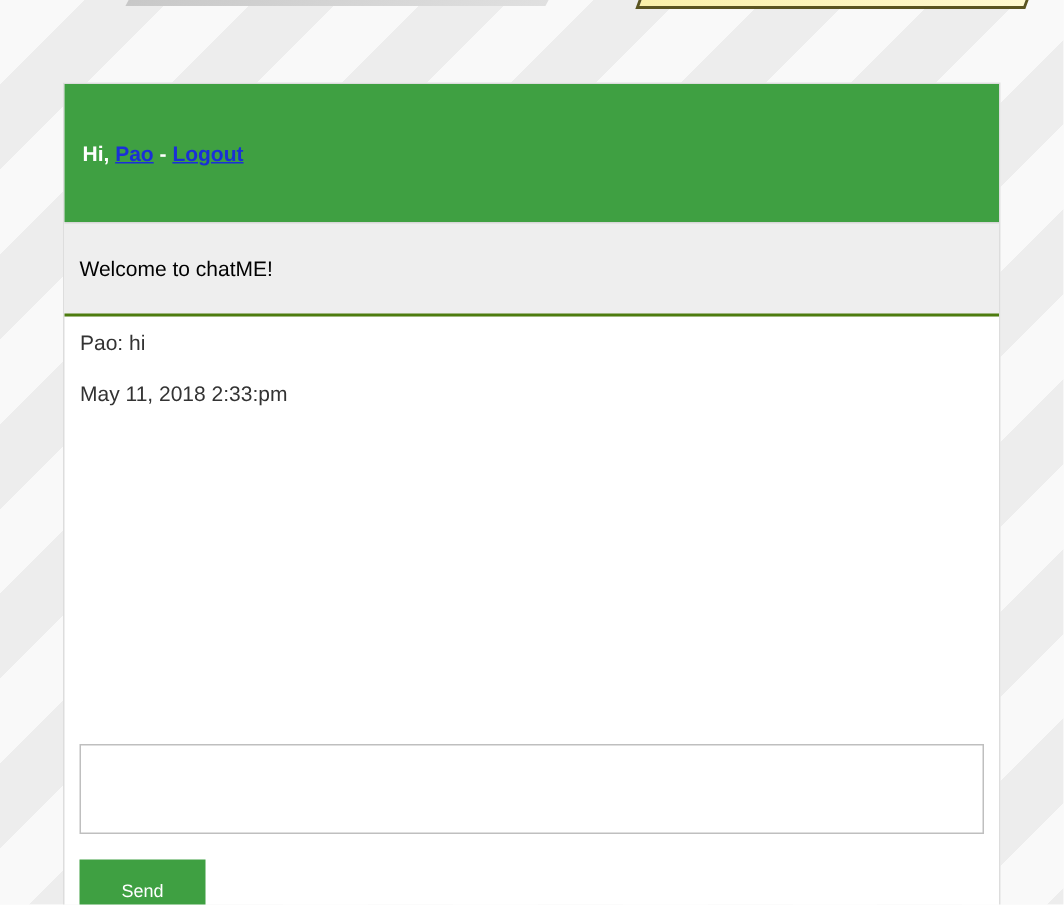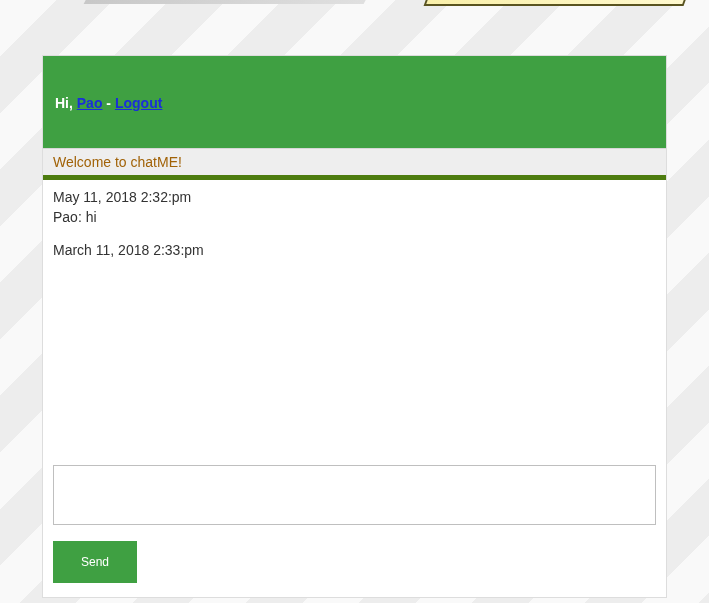--- a/index.html
+++ b/index.html
@@ -61,24 +61,24 @@
       font-size: 14px;
       font-weight: bold;
       color: #fff;
     }
     .header-text a { color: #1a2fd8; text-decoration: underline; }
     .header-text .sep { color: #fff; }
 
     .welcome-bar {
       background: #eeeeee;
       border-top: 1px solid #d7d7d7;
-      border-bottom: 5px solid #4d7c0f;
-      padding: 5px 10px;
+      border-bottom: 2px solid #4d7c0f;
+      padding: 22px 10px;
       font-size: 14px;
-      color: #a16207;
+      color: #000000;
     }
 
     .chat-area {
       position: relative;
       height: 275px;
       padding: 8px 20px 8px 10px;
       font-size: 14px;
       line-height: 1.4;
       color: #333;
       overflow-y: scroll;
@@ -127,25 +127,24 @@
   <div class="header">
     <span class="header-text">
       <span>Hi, </span><a href="#">Pao</a><span class="sep"> - </span><a href="#">Logout</a>
     </span>
   </div>
 
   <div class="welcome-bar">Welcome to chatME!</div>
 
   <div class="chat-area" id="chat-area">
     <div class="msg">
-        <div>May 11, 2018 2:32:pm</div>
         <div>Pao: hi</div>
       </div>
       <div class="msg">
-        <div>March 11, 2018 2:33:pm</div>
+        <div>May 11, 2018 2:33:pm</div>
       </div>
       <div id="spacer"></div>
   </div>
 
   <div class="input-wrap">
     <textarea class="msg-input" value="" style=""></textarea>
   </div>
 
   <div class="btn-wrap">
     <button class="send-btn">Send</button>

